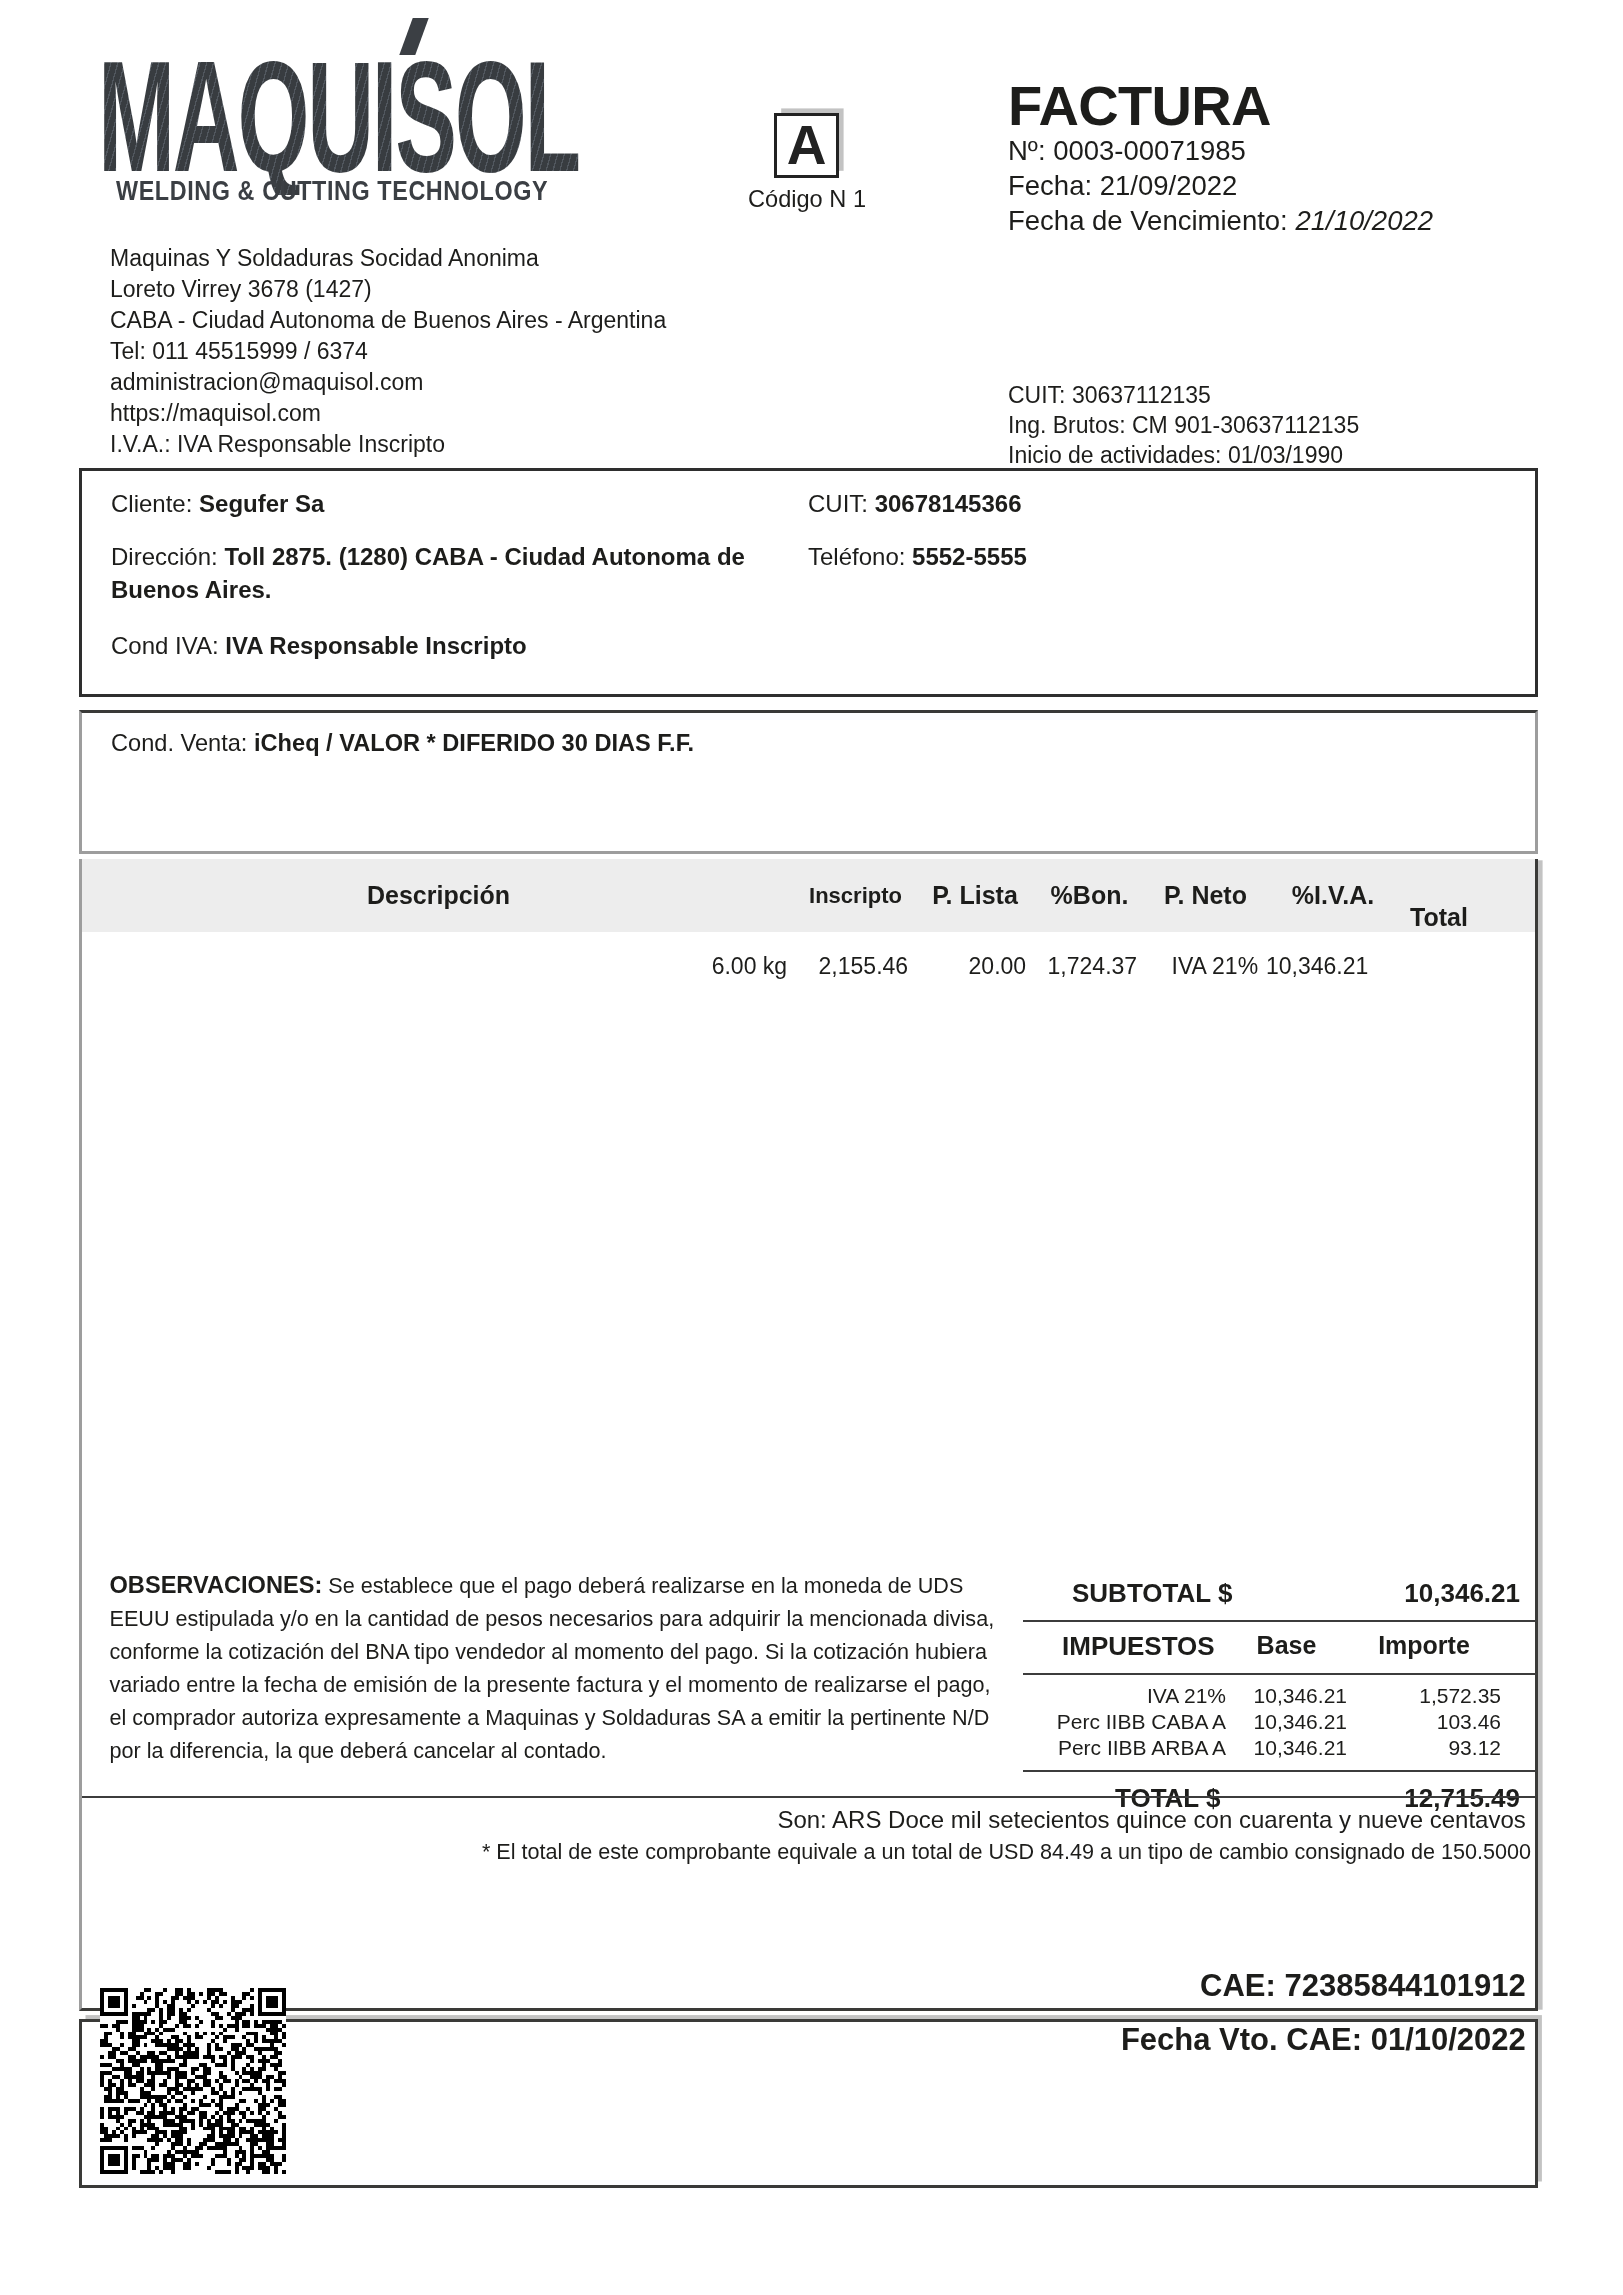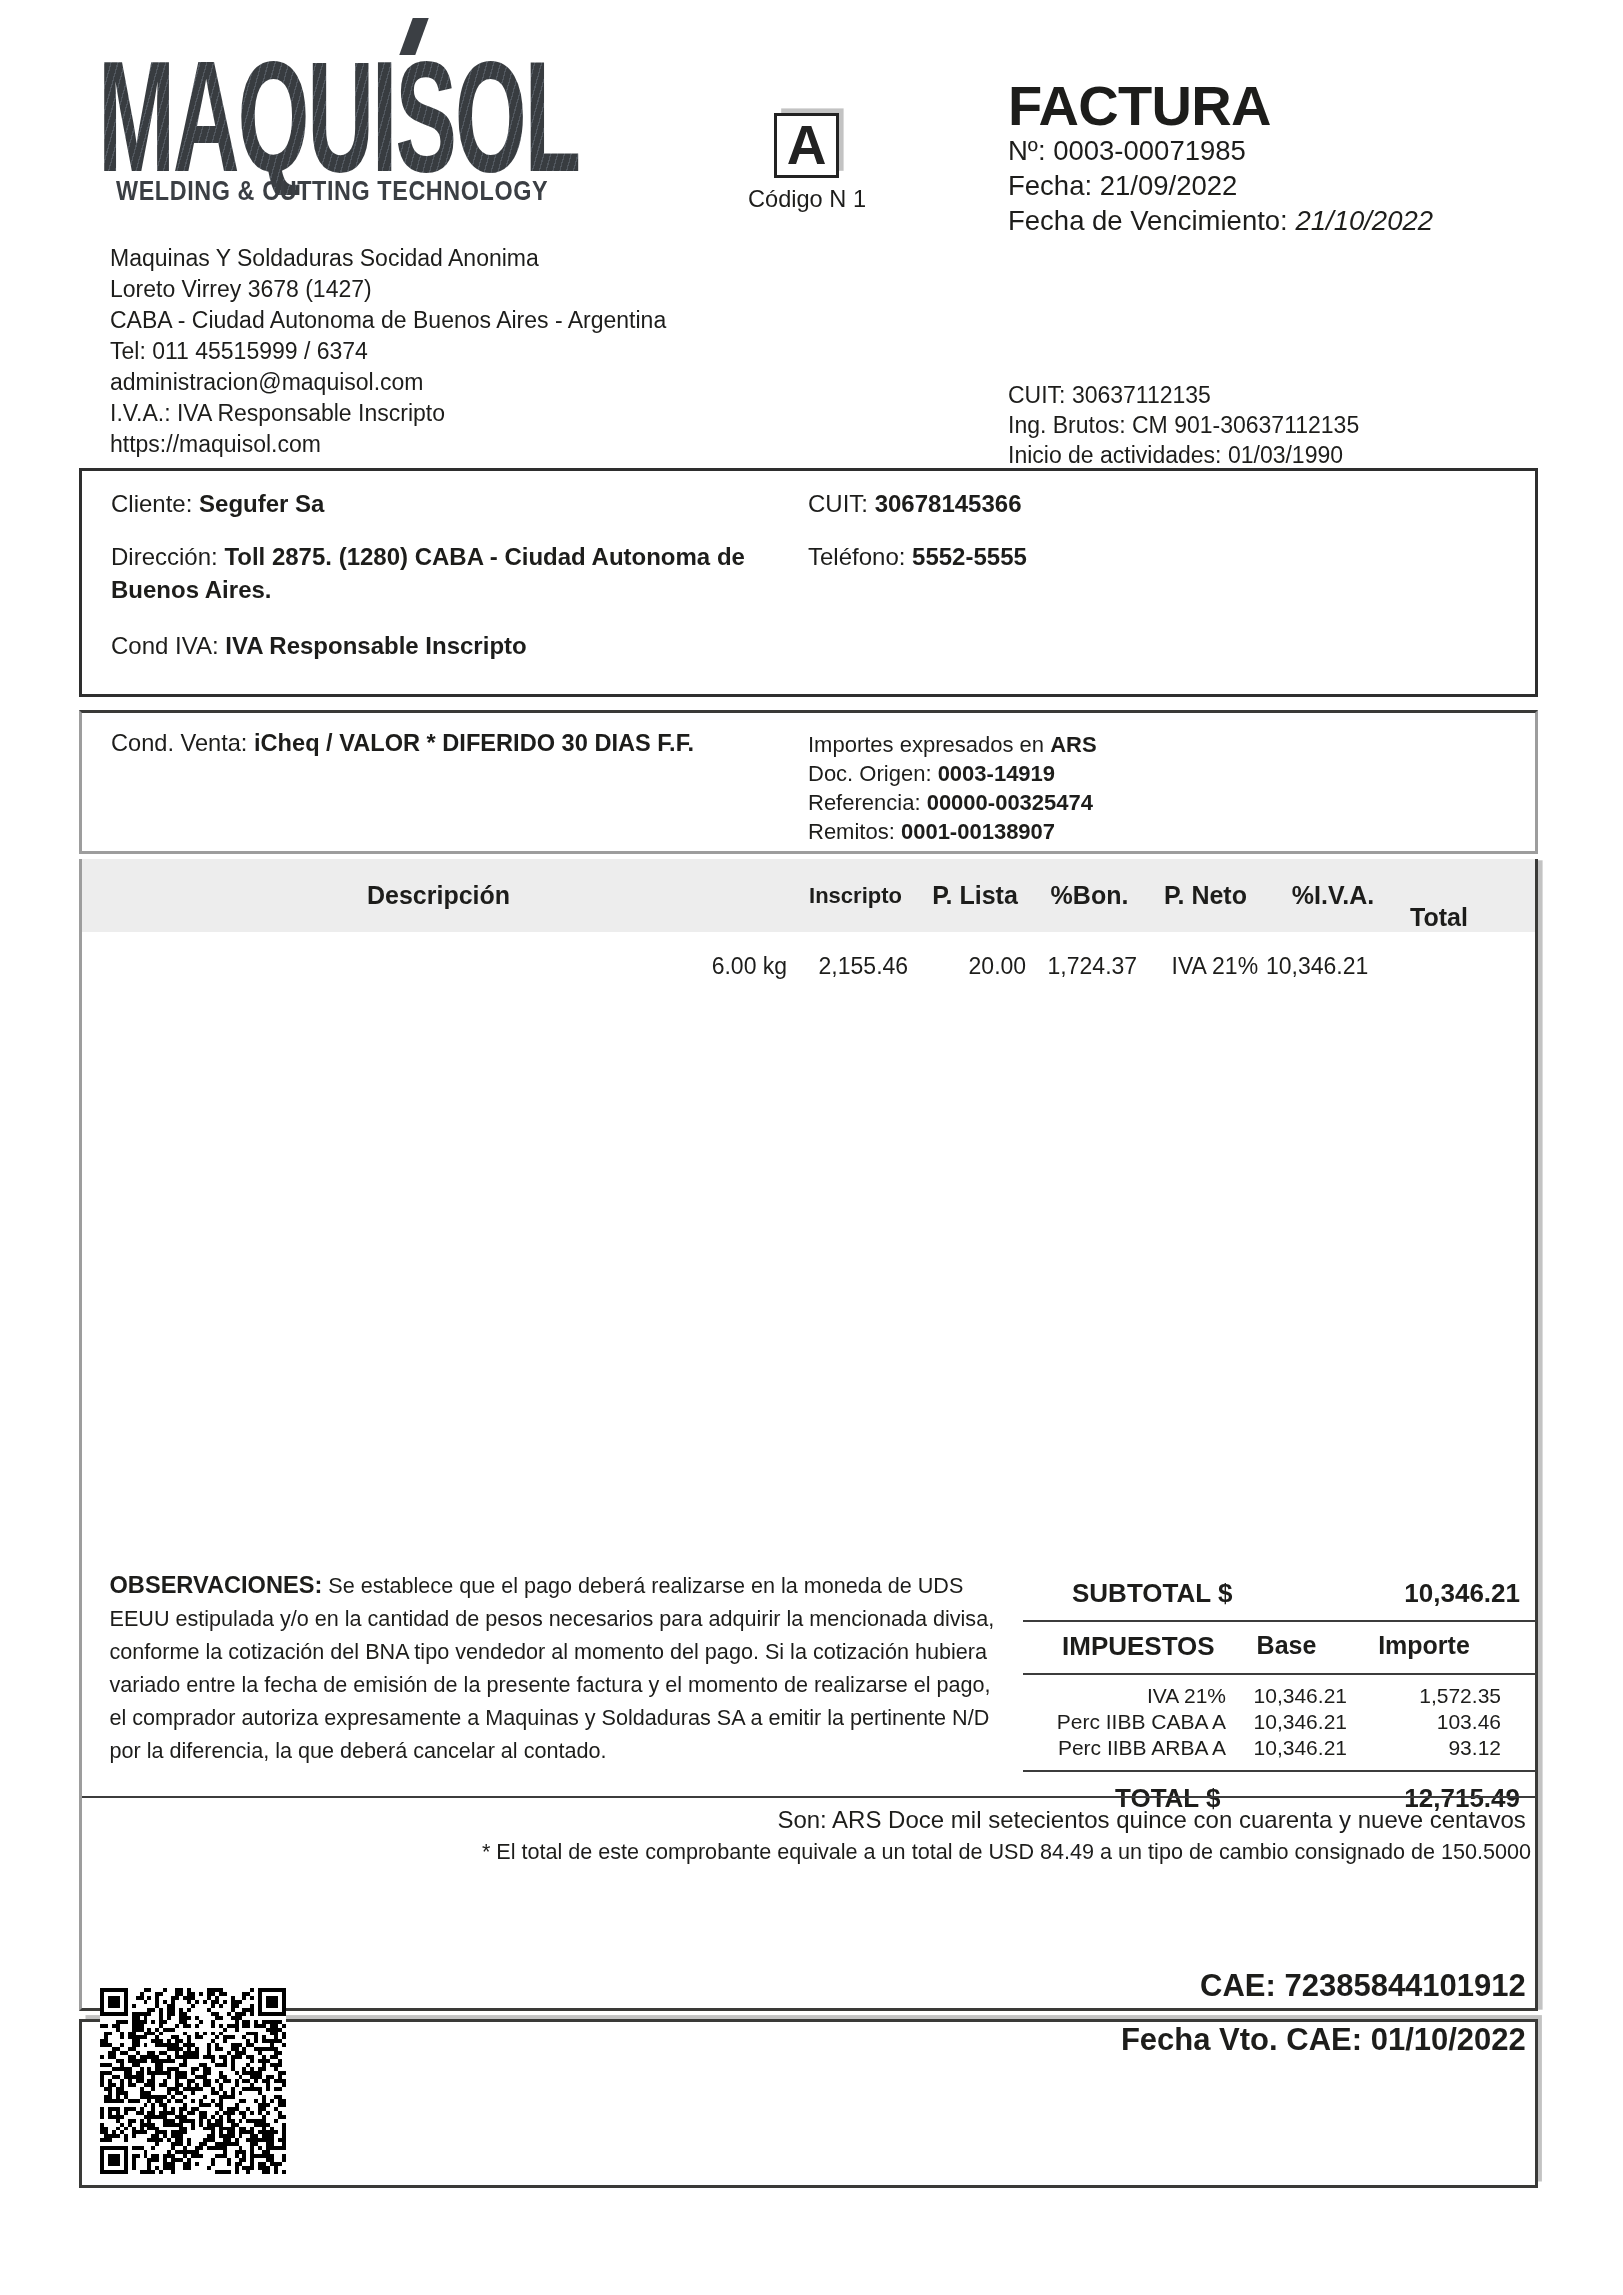--- a/index.html
+++ b/index.html
@@ -136,22 +136,22 @@
     <span>Fecha de Vencimiento:</span>
     <i>21/10/2022</i>
   </div>
 
   <div class="company">
     <div>Maquinas Y Soldaduras Socidad Anonima</div>
     <div>Loreto Virrey 3678 (1427)</div>
     <div>CABA - Ciudad Autonoma de Buenos Aires - Argentina</div>
     <div>Tel: 011 45515999 / 6374</div>
     <div>administracion@maquisol.com</div>
+    <div>https://maquisol.com</div>
     <div>I.V.A.:  IVA Responsable Inscripto</div>
-    <div>https://maquisol.com</div>
   </div>
 
   <div class="fiscal">
     <div>CUIT: 30637112135</div>
     <div>Ing. Brutos: CM 901-30637112135</div>
     <div>Inicio de actividades: 01/03/1990</div>
   </div>
 
   <div class="client-box">
     <div class="client-grid cg-r1">
@@ -178,38 +178,20 @@
       <span>Cond IVA:</span>
       <b>IVA Responsable Inscripto</b>
     </div>
   </div>
 
   <div class="sale-box">
     <div class="sale-grid">
       <div class="sale-left">
         <span>Cond. Venta:</span>
         <b>iCheq / VALOR * DIFERIDO 30 DIAS F.F.</b>
-      </div>
-      <div class="sale-right">
-        <div>
-          <span>Importes expresados en</span>
-          <b>ARS</b>
-        </div>
-        <div>
-          <span>Doc. Origen:</span>
-          <b>0003-14919</b>
-        </div>
-        <div>
-          <span>Referencia:</span>
-          <b>00000-00325474</b>
-        </div>
-        <div>
-          <span>Remitos:</span>
-          <b>0001-00138907</b>
-        </div>
       </div>
     </div>
   </div>
 
   <div class="main-box">
 
     <div class="ithead">
       <div class="th">Descripción</div>
       <div class="th small">Inscripto</div>
       <div class="th">P. Lista</div>

